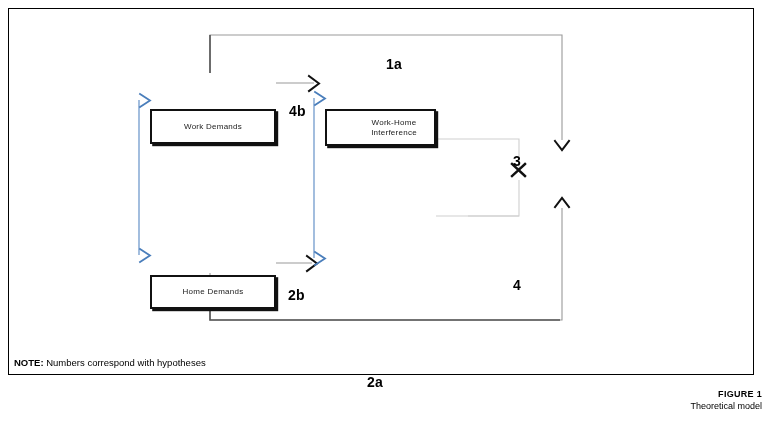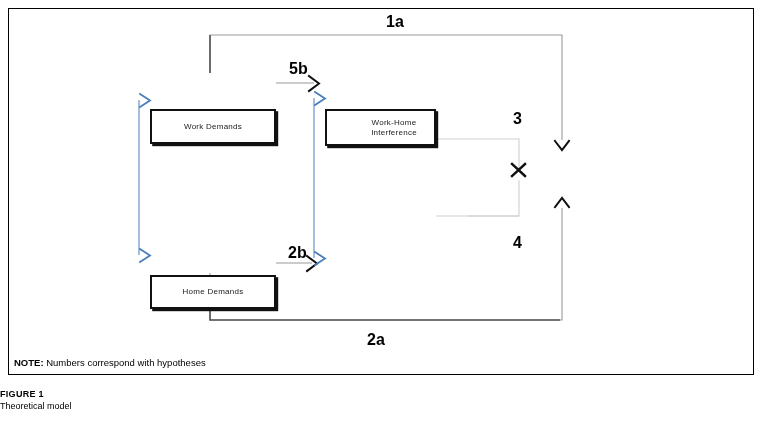--- a/index.html
+++ b/index.html
@@ -55,24 +55,25 @@
     margin-top: 36px;
   }
   #node-work-demands { left:150px; top:73px; width:126px; height:35px; }
   #node-whi          { left:325px; top:73px; width:111px; height:37px;padding-left:27px; }
   #node-home-demands { left:150px; top:239px; width:126px; height:34px; }
   #node-hwi          { left:325px; top:244px; width:110px; height:33px; }
   #node-ill-health   { left:518px; top:157px; width:82px; height:31px; }
 
   .hyp-label {
     position: absolute;
-    font-size: 16px;
+    font-size: 14px;
     font-weight: bold;
     color: #000;
     letter-spacing: 0.2px;
+    margin-top: 43px;
   }
   #label-1a { left:386px; top:13px; }
   #label-1b { left:289px; top:60px; }
   #label-2a { left:367px; top:331px; }
   #label-2b { left:288px; top:244px; }
   #label-3  { left:513px; top:110px; }
   #label-4  { left:513px; top:234px; }
 
   .note {
     position: absolute;
@@ -83,21 +84,21 @@
     white-space: nowrap;
   }
   .note b { font-weight: bold; }
   .note span.note-text { font-weight: normal; }
 
   .caption {
     position: absolute;
     left: 0;
     top: 388px;
     width: 762px;
-    text-align: left;
+    text-align: right;
     font-size: 9px;
     color: #000;
     line-height: 1.35;
   }
   .caption .cap-title { font-weight: bold; letter-spacing: 0.3px; }
   .caption .cap-sub { font-weight: normal; }
 </style>
 </head>
 <body>
 
@@ -164,21 +165,21 @@
     </span>
   </div>
 
   <div class="node" id="node-home-demands">
     <span>Home Demands</span>
   </div>
 
 
 
   <div class="hyp-label" id="label-1a">1a</div>
-  <div class="hyp-label" id="label-1b">5b</div>
+  <div class="hyp-label" id="label-1b">4b</div>
   <div class="hyp-label" id="label-2a">2a</div>
   <div class="hyp-label" id="label-2b">2b</div>
   <div class="hyp-label" id="label-3">3</div>
   <div class="hyp-label" id="label-4">4</div>
 
   <div class="note">
     <b>NOTE:</b><span class="note-text"> Numbers correspond with hypotheses</span>
   </div>
 
   <div class="caption">

